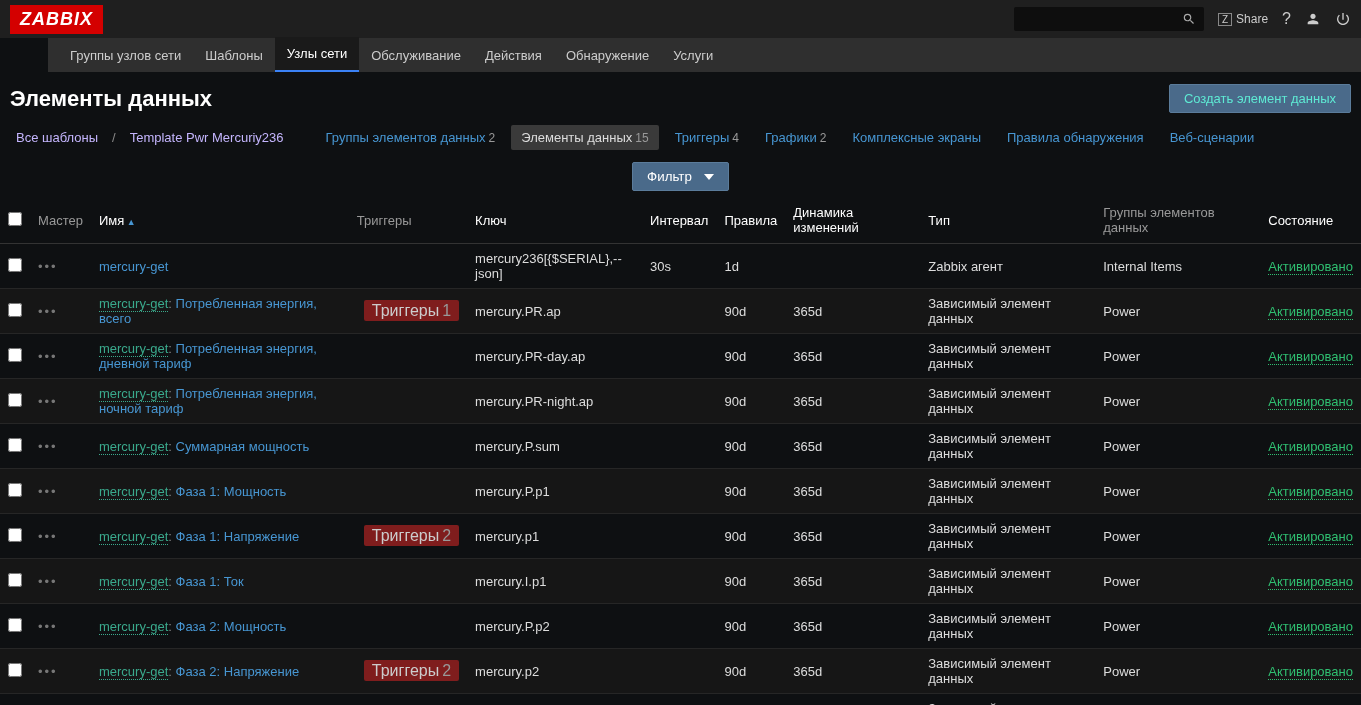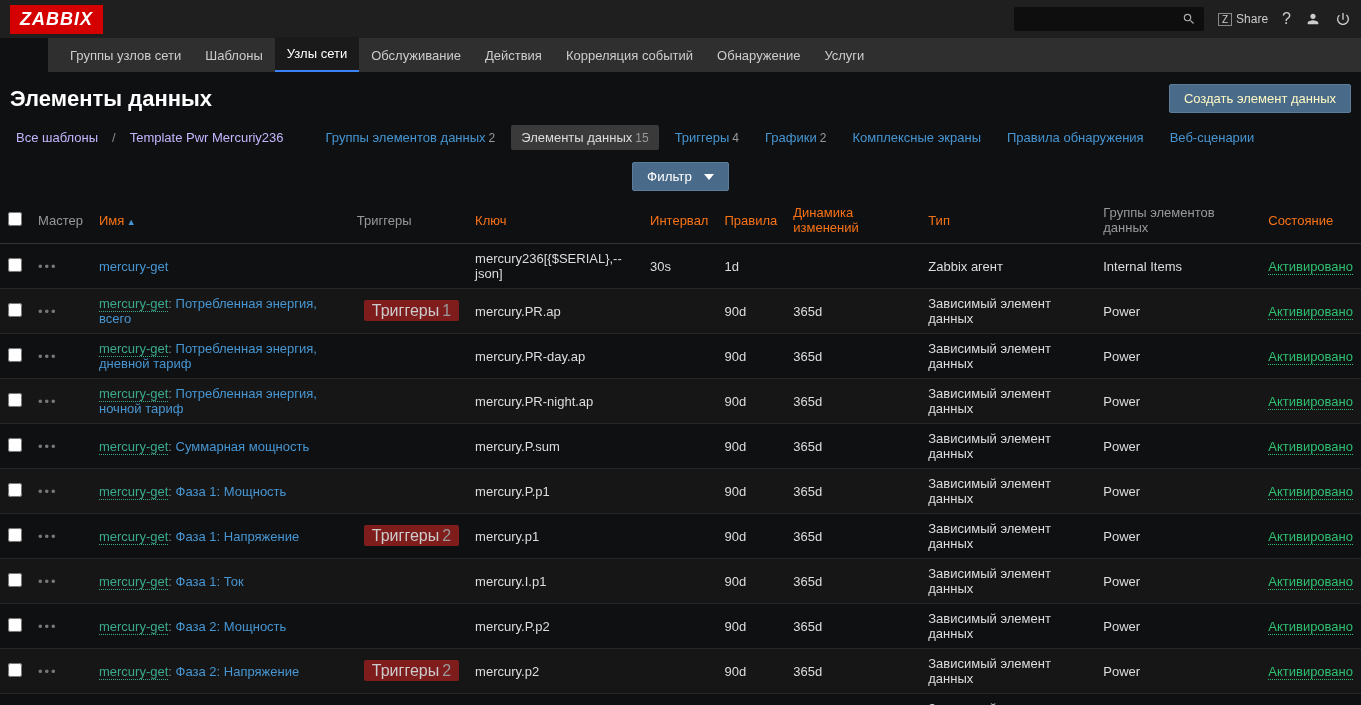--- a/index.html
+++ b/index.html
@@ -78,21 +78,21 @@
 .page-header {
   display: flex;
   align-items: center;
   padding: 12px 10px 8px;
 }
 .page-title { font-size: 22px; color: #fff; }
 .page-header .spacer { flex: 1; }
 .btn-primary {
   background: #4a6a8a;
   border: 1px solid #5b7c9b;
-  color: #fef9c3;
+  color: #5eead4;
   padding: 6px 14px;
   border-radius: 2px;
   cursor: pointer;
   font-size: 13px;
 }
 
 
 .tabs-row {
   display: flex;
   align-items: center;
@@ -124,21 +124,21 @@
   align-items: center;
   gap: 12px;
 }
 .filter-btn .tri { width:0;height:0;border-left:5px solid transparent;border-right:5px solid transparent;border-top:6px solid #fff; }
 
 
 table { width: 100%; border-collapse: collapse; }
 thead th {
   text-align: left;
   font-weight: normal;
-  color: #f97316;
+  color: #ffffff;
   padding: 8px 8px;
   border-bottom: 1px solid #333;
   cursor: pointer;
   font-size: 13px;
 }
 thead th.nolink { color: #999; cursor: default; }
 thead th.sort-asc::after { content: ' ▲'; font-size: 9px; color: #4796d2; }
 tbody tr { border-bottom: 1px solid #262626; }
 tbody tr:nth-child(even) { background: #161616; }
 tbody td { padding: 7px 8px; color: #ddd; vertical-align: middle; font-size: 13px; }
@@ -188,21 +188,20 @@
       </svg>
   </div>
 </div>
 
 <div class="subnav" id="subnav">
     <div class="item">Группы узлов сети</div>
     <div class="item">Шаблоны</div>
     <div class="item active">Узлы сети</div>
     <div class="item">Обслуживание</div>
     <div class="item">Действия</div>
-    <div class="item">Корреляция событий</div>
     <div class="item">Обнаружение</div>
     <div class="item">Услуги</div>
   </div>
 
 <div class="page-header">
   <h1 class="page-title">Элементы данных</h1>
   <div class="spacer"></div>
   <button class="btn-primary">Создать элемент данных</button>
 </div>
 

